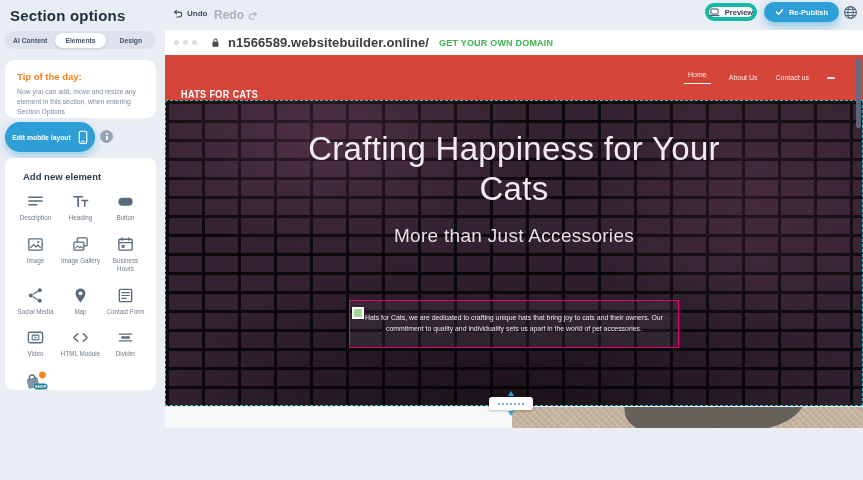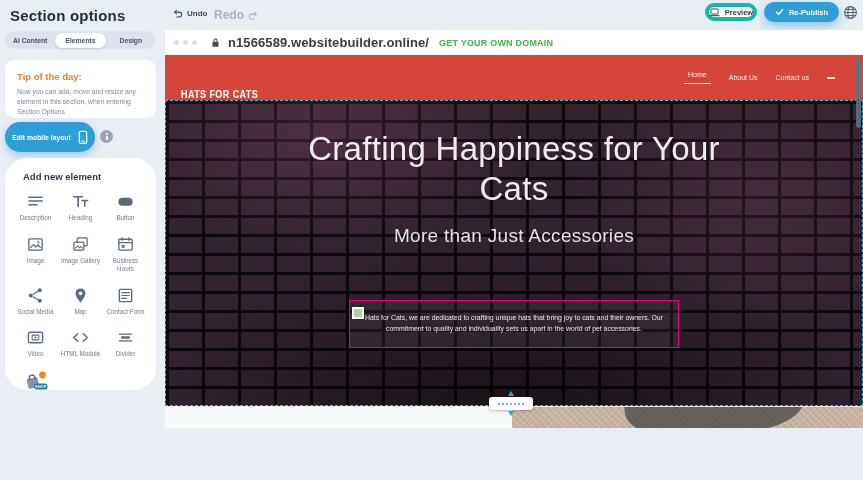--- a/index.html
+++ b/index.html
@@ -20,21 +20,21 @@
   .tabs { position:absolute; left:5px; top:31px; width:151px; height:18px; background:#dde2ec; border-radius:10px; display:flex; align-items:center; }
   .tab { flex:1; text-align:center; font-size:6.8px; font-weight:bold; color:#43536a; padding:4px 0; border-radius:9px; cursor:pointer; }
   .tab.active { background:#fff; box-shadow:0 1px 3px rgba(0,0,0,.12); }
   .tip-card { position:absolute; left:5px; top:60px; width:151px; height:58px; background:#fff; border-radius:9px; padding:11px 12px; }
   .tip-title { color:#f0801a; font-size:9.5px; font-weight:bold; }
   .tip-body { margin-top:5px; color:#7b8ba3; font-size:6.8px; line-height:1.5; }
   .edit-mobile-btn { position:absolute; left:5px; top:122px; width:90px; height:30px; border-radius:18px; background:#2d9fd6; color:#fff; display:flex; align-items:center; justify-content:center; gap:7px; font-size:6.8px; font-weight:bold; box-shadow:0 4px 9px rgba(45,159,214,.4); }
   .info-btn { position:absolute; left:100px; top:130px; width:13px; height:13px; border-radius:50%; background:#97a4b2; display:flex; flex-direction:column; align-items:center; justify-content:center; gap:1px; }
   .info-btn .dot { width:2px; height:2px; background:#fff; border-radius:50%; }
   .info-btn .bar { width:2px; height:4px; background:#fff; border-radius:1px; }
-  .add-card { position:absolute; left:5px; top:158px; width:151px; height:232px; background:#fff; border-radius:22px; padding:13px 8px 0 8px; overflow:hidden; }
+  .add-card { position:absolute; left:5px; top:158px; width:151px; height:232px; background:#fff; border-radius:8px; padding:13px 8px 0 8px; overflow:hidden; }
   .add-title { color:#2c3c4e; font-size:9.5px; font-weight:bold; padding-left:10px; }
   .el-grid { margin-top:10px; display:grid; grid-template-columns:repeat(3,1fr); row-gap:12px; }
   .el-item { display:flex; flex-direction:column; align-items:center; gap:3px; cursor:pointer; }
   .el-label { font-size:6.3px; color:#6e7c8c; text-align:center; line-height:1.35; max-width:42px; }
   .sidebar-divider { position:absolute; left:8px; top:444px; width:148px; height:1px; background:#c4cad3; }
   .done-btn { position:absolute; left:6px; top:451px; width:55px; height:25px; border-radius:13px; background:#a21caf; color:#fff; font-size:8px; font-weight:bold; display:flex; align-items:center; justify-content:center; box-shadow:0 3px 8px rgba(45,159,214,.35); }
 
   
   .browser-bar { position:absolute; left:165px; top:30px; width:698px; height:25px; background:#fff; display:flex; align-items:center; }
   .win-dots { display:flex; gap:4px; margin-left:9px; }

